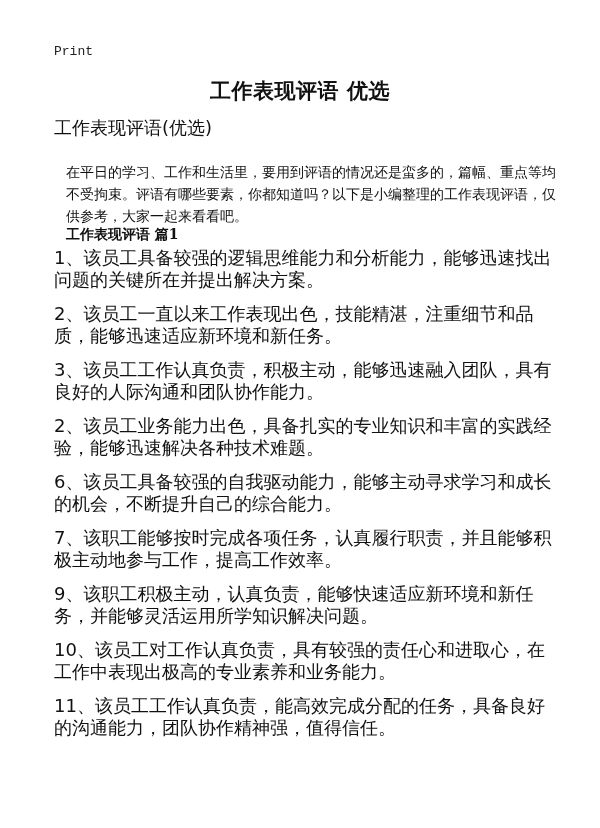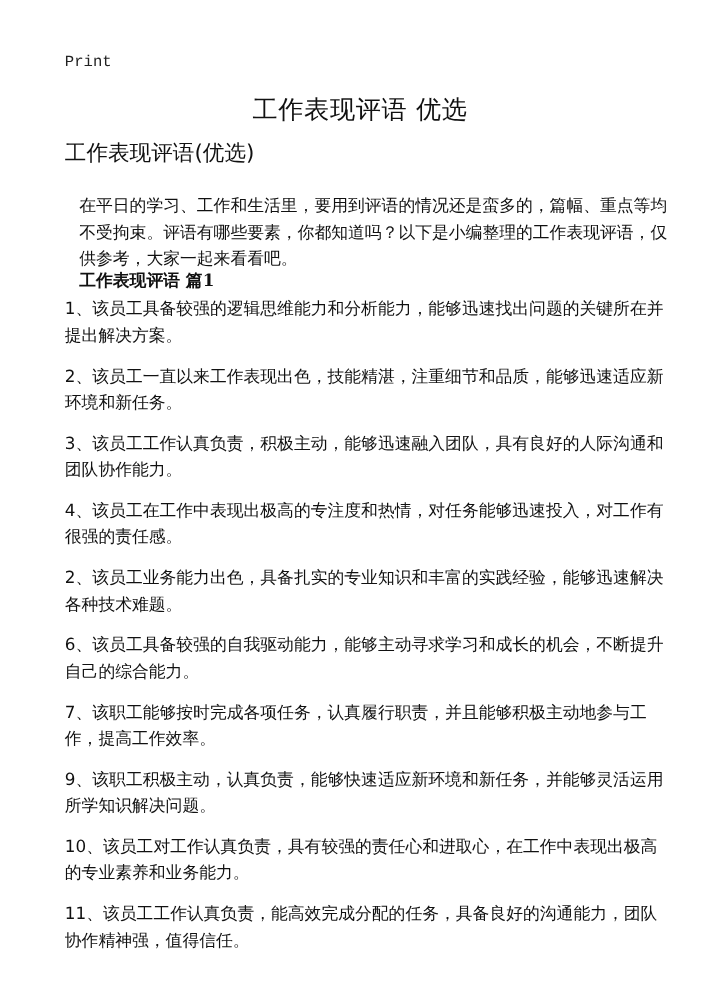--- a/index.html
+++ b/index.html
@@ -13,58 +13,57 @@
     }
     .print-link {
       position: absolute; left: 54px; top: 44px;
       font-family: Liberation Mono, monospace;
       font-size: 13px; color: #222;
       text-decoration: none; cursor: pointer;
     }
     .title {
       position: absolute; left: 0; width: 600px; top: 76px;
       text-align: center; font-size: 21px; line-height: 30px;
-      font-weight: normal; margin: 0; letter-spacing: 0.5px;
+      font-weight: bold; margin: 0; letter-spacing: 0.5px;
     }
     .subtitle {
       position: absolute; left: 54px; top: 118px;
       font-size: 18px; line-height: 20px; margin: 0;
     }
     .intro {
       position: absolute; left: 54px; top: 149px; width: 500px;
       font-size: 14px; line-height: 22px; margin: 12px;
     }
     .section-heading {
       position: absolute; left: 54px; top: 212px;
       font-size: 14px; line-height: 20px; font-weight: bold; margin: 12px;
       font-family: "DejaVu Serif", "Liberation Serif", serif;
     }
     .items { position: absolute; left: 54px; top: 247px; width: 500px; margin: 0; padding: 0; list-style: none; }
     .item {
-      font-size: 14px; line-height: 22px; margin: 0 0 12px 0;
+      font-size: 18px; line-height: 22px; margin: 0 0 12px 0;
       padding: 0;
     }
   </style>
 </head>
 <body>
 
 <a class="print-link">Print</a>
 
 <h1 class="title">工作表现评语 优选</h1>
 
 <p class="subtitle">工作表现评语(优选)</p>
 
 <p class="intro">在平日的学习、工作和生活里，要用到评语的情况还是蛮多的，篇幅、重点等均不受拘束。评语有哪些要素，你都知道吗？以下是小编整理的工作表现评语，仅供参考，大家一起来看看吧。</p>
 
 <h2 class="section-heading">工作表现评语 篇1</h2>
 
 <ul class="items">
   <li class="item">1、该员工具备较强的逻辑思维能力和分析能力，能够迅速找出问题的关键所在并提出解决方案。</li>
   <li class="item">2、该员工一直以来工作表现出色，技能精湛，注重细节和品质，能够迅速适应新环境和新任务。</li>
   <li class="item">3、该员工工作认真负责，积极主动，能够迅速融入团队，具有良好的人际沟通和团队协作能力。</li>
-  <li class="item">4、该员工在工作中表现出极高的专注度和热情，对任务能够迅速投入，对工作有很强的责任感。</li>
   <li class="item">2、该员工业务能力出色，具备扎实的专业知识和丰富的实践经验，能够迅速解决各种技术难题。</li>
   <li class="item">6、该员工具备较强的自我驱动能力，能够主动寻求学习和成长的机会，不断提升自己的综合能力。</li>
   <li class="item">7、该职工能够按时完成各项任务，认真履行职责，并且能够积极主动地参与工作，提高工作效率。</li>
   <li class="item">9、该职工积极主动，认真负责，能够快速适应新环境和新任务，并能够灵活运用所学知识解决问题。</li>
   <li class="item">10、该员工对工作认真负责，具有较强的责任心和进取心，在工作中表现出极高的专业素养和业务能力。</li>
   <li class="item">11、该员工工作认真负责，能高效完成分配的任务，具备良好的沟通能力，团队协作精神强，值得信任。</li>
 </ul>
 
 </body></html>

